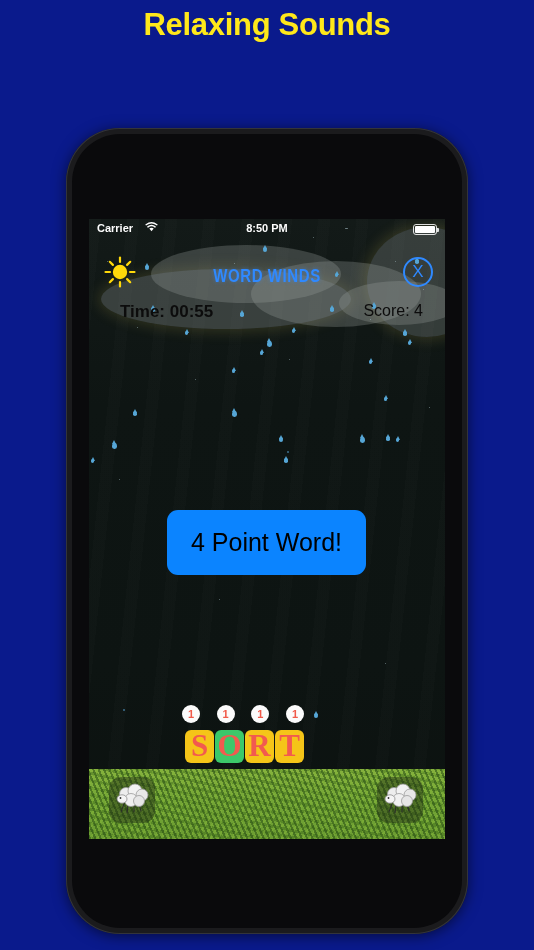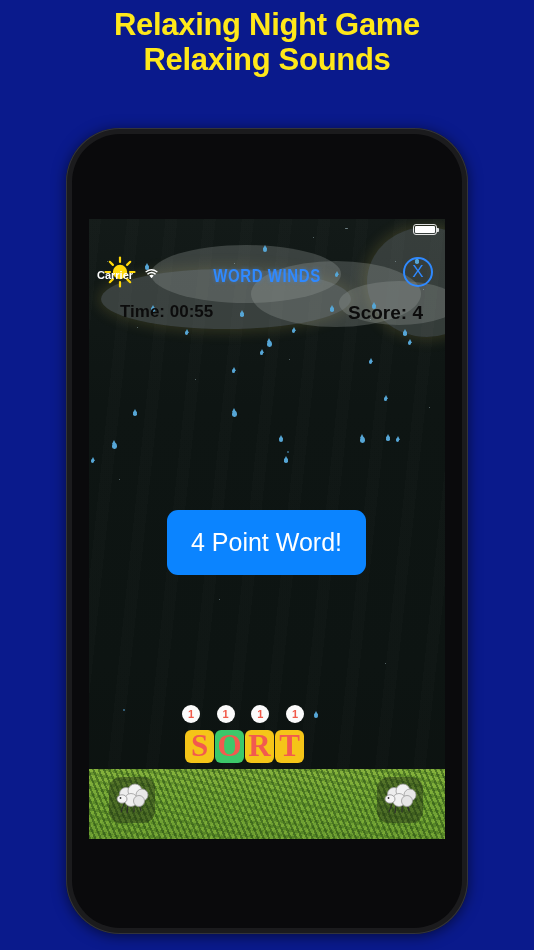--- a/index.html
+++ b/index.html
@@ -99,21 +99,21 @@
     left: 0; top: 0;
     width: 356px; height: 20px;
     color: #fdfdfd;
     font-size: 11px;
     font-weight: bold;
     z-index: 40;
   }
   .sb-carrier {
     position: absolute;
     left: 8px; top: 3px;
-    display: flex; align-items: center; gap: 12px; margin-top: 47px;
+    display: flex; align-items: center; gap: 12px;
   }
   .sb-time {
     position: absolute;
     left: 0; top: 3px;
     width: 356px; text-align: center;
   }
   .sb-battery {
     position: absolute;
     right: 8px; top: 5px;
     width: 24px; height: 11px;
@@ -184,22 +184,22 @@
     position: absolute;
     left: 31px; top: 61px;
     color: #0c0c0c;
     font-size: 17px;
     font-weight: bold;
   }
   .hud-score {
     position: absolute;
     right: 22px; top: 61px;
     color: #0c0c0c;
-    font-size: 19px;
-    font-weight: bold;
+    font-size: 16px;
+    font-weight: normal;
   }
 
   
   .drop {
     position: absolute;
     background: #56a6d6;
     border-radius: 50% 50% 50% 50% / 62% 62% 38% 38%;
     z-index: 12;
   }
   .drop::before {
@@ -219,21 +219,21 @@
     opacity: 0.75;
   }
 
   
   .cta {
     position: absolute;
     left: 78px; top: 291px;
     width: 199px; height: 65px;
     background: #0b84ff;
     border-radius: 11px;
-    color: #ffffff;
+    color: #000000;
     font-size: 25px;
     text-align: center;
     line-height: 65px;
     z-index: 25;
   }
 
   
   .score-badges {
     position: absolute;
     left: 93px; top: 486px;
@@ -300,21 +300,20 @@
     position: absolute;
     width: 1.4px; height: 1.4px;
     background: rgba(180,205,215,0.55);
     border-radius: 50%;
   }
 </style>
 </head>
 <body>
 
 <div class="promo">
-  <div class="promo-line-1">Relaxing Night Game</div>
   <div class="promo-line-3">Relaxing Sounds</div>
 </div>
 
 <div class="phone">
   <div class="phone-inner-frame"></div>
   <div class="camera"></div>
   <div class="speaker"></div>
 
 </div>
 
@@ -349,20 +348,21 @@
     <div class="sb-carrier">
       <span>Carrier</span>
       <span>
         <svg width="13" height="10" viewBox="0 0 13 10">
           <path d="M6.5 9.3 L4.3 6.6 Q6.5 5.0 8.7 6.6 Z" fill="#fff"></path>
           <path d="M2.9 4.9 Q6.5 2.0 10.1 4.9" stroke="#fff" stroke-width="1.4" fill="none" stroke-linecap="round"></path>
           <path d="M1.1 2.7 Q6.5 -1.2 11.9 2.7" stroke="#fff" stroke-width="1.4" fill="none" stroke-linecap="round"></path>
         </svg>
       </span>
     </div>
+    <div class="sb-time">8:50 PM</div>
     <div class="sb-battery">
       <div class="sb-battery-fill"></div>
     </div>
   </div>
 
   <div class="game-header">
 
     <div class="sun">
       <svg width="34" height="34" viewBox="0 0 34 34">
         <circle cx="17" cy="17" r="7.2" fill="#ffd90a"></circle>

